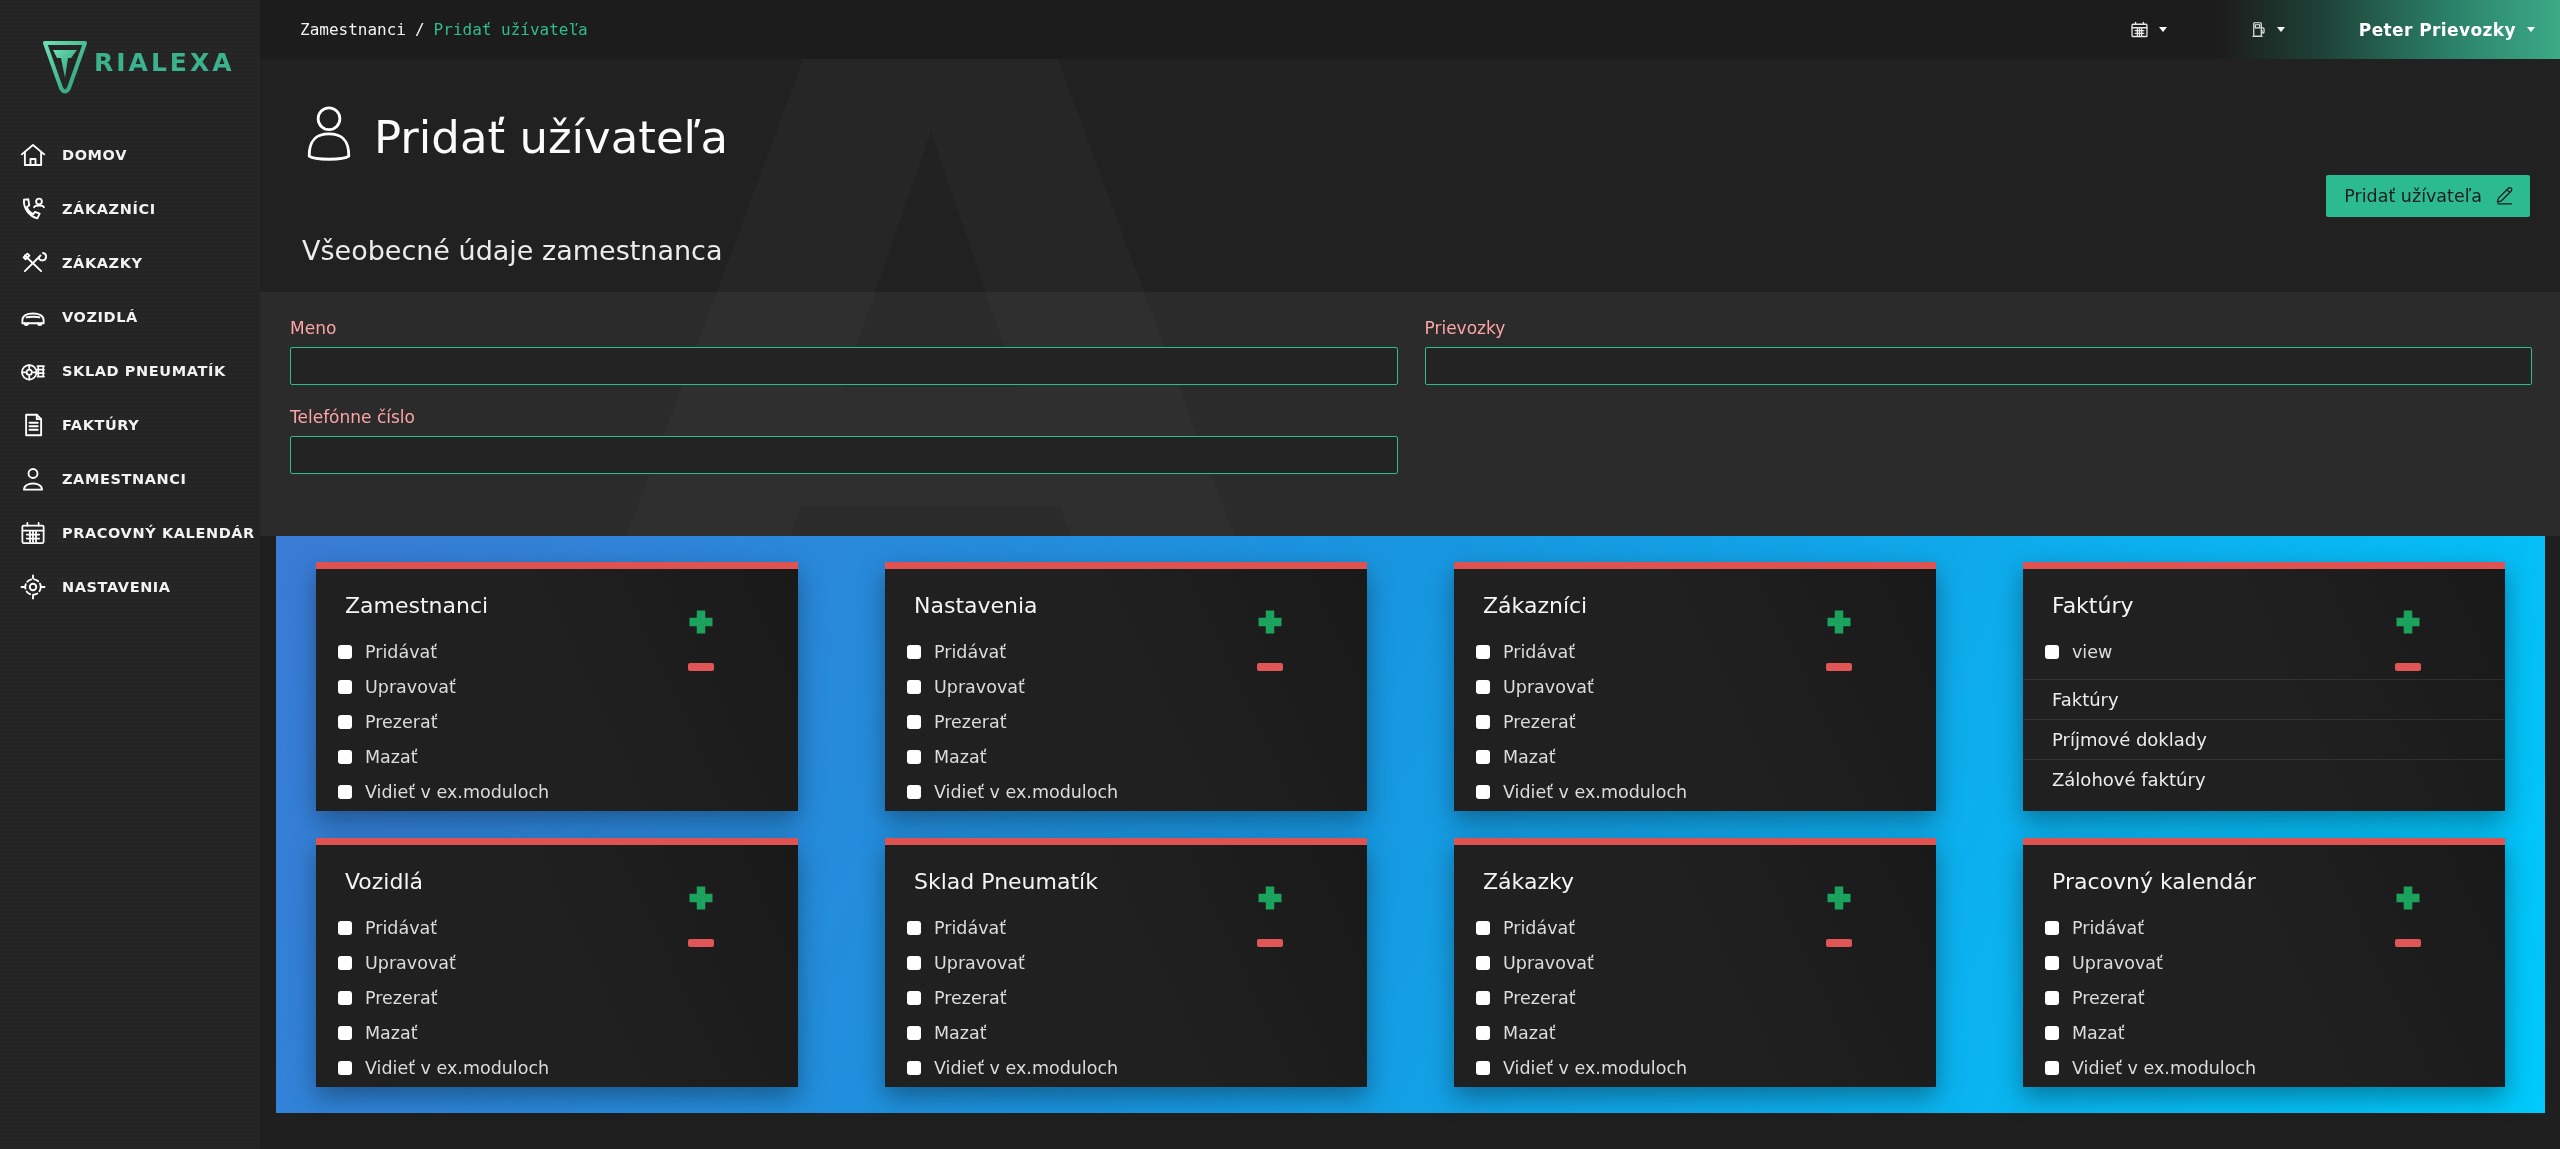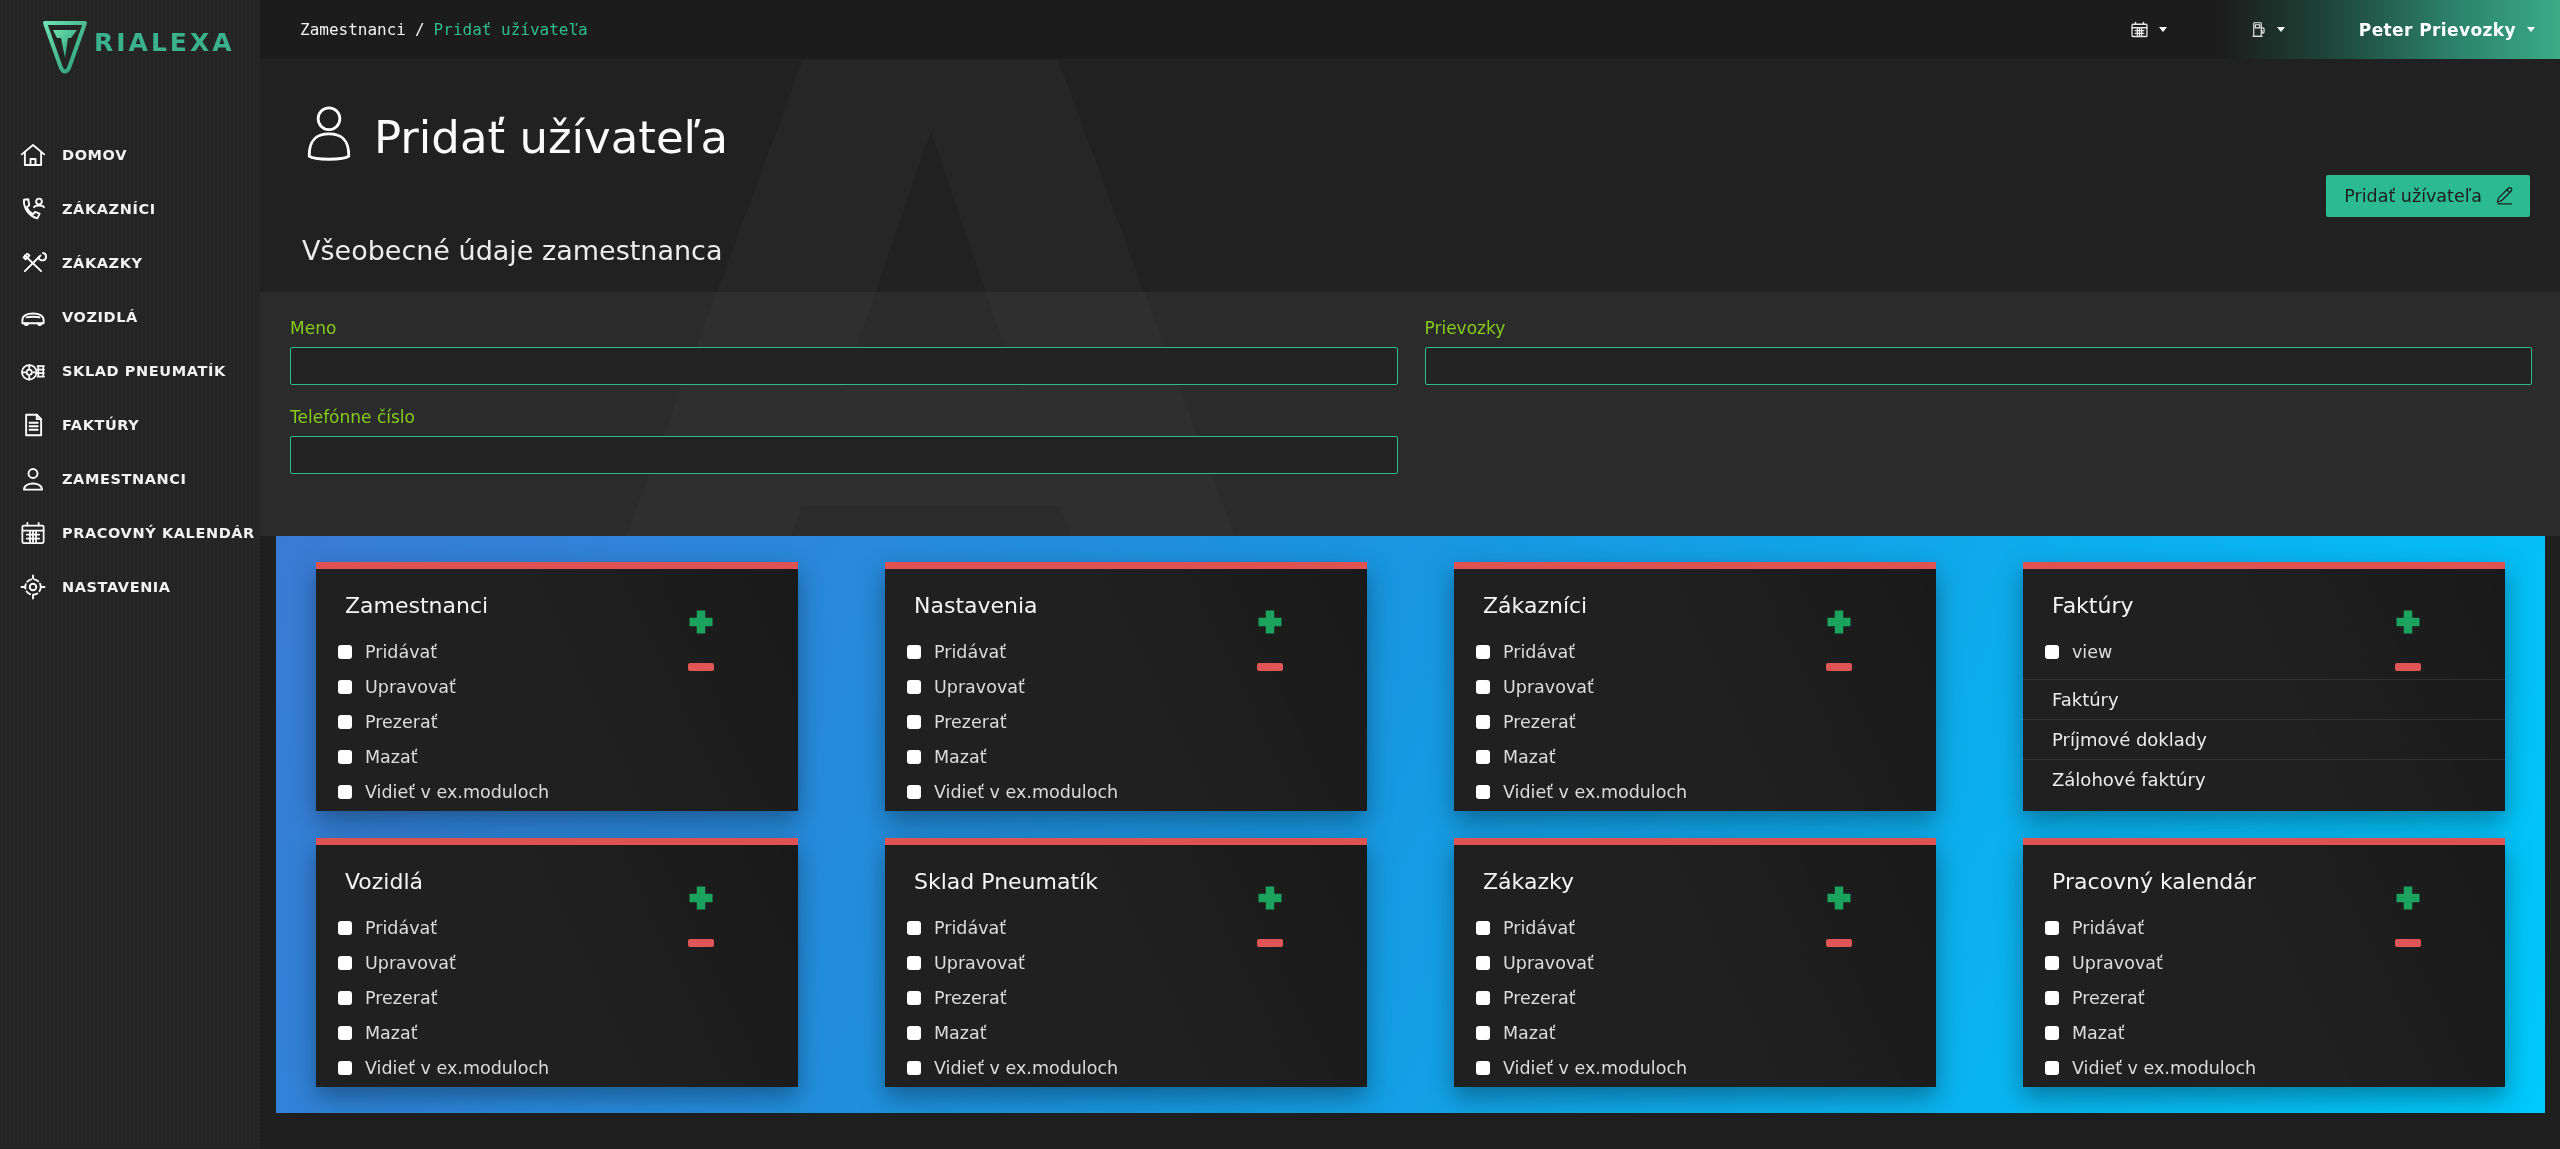--- a/index.html
+++ b/index.html
@@ -4,21 +4,21 @@
 <style>
   * { margin:0; padding:0; box-sizing:border-box; }
   html,body { width:2560px; height:1149px; overflow:hidden; background:#1f1f1f;
     font-family:"DejaVu Sans", sans-serif; }
   .app { position:relative; width:2560px; height:1149px; }
 
   
   .sidebar { position:absolute; left:0; top:0; width:260px; height:1149px; background:#242424;
     background-image:radial-gradient(rgba(255,255,255,0.02) 1px, transparent 1px); background-size:4px 4px;
     z-index:10; }
-  .logo { position:absolute; left:38px; top:16px; display:flex; align-items:center; cursor:pointer; }
+  .logo { position:absolute; left:38px; top:36px; display:flex; align-items:center; cursor:pointer; }
   .logo-text { color:#3bb28b; font-size:25px; font-weight:bold; letter-spacing:3px; margin-left:2px; margin-top:-14px; }
   .nav { position:absolute; top:128px; left:0; width:100%; }
   .nav-item { display:flex; align-items:center; height:54px; padding-left:18px; cursor:pointer; }
   .nav-icon { width:30px; height:30px; flex:0 0 30px; }
   .nav-icon svg { width:30px; height:30px; }
   .nav-label { margin-left:14px; color:#f2f2f2; font-size:14.5px; font-weight:bold; letter-spacing:0.6px; }
 
   
   .topbar { position:absolute; left:260px; top:0; right:0; height:59px; background:#1c1c1c; z-index:9; }
   .topbar::after { content:""; position:absolute; right:0; top:0; bottom:0; width:340px; pointer-events:none;
@@ -50,21 +50,21 @@
   .page-title { position:absolute; left:114px; top:52px; color:#fbfbfb; font-size:45px; font-weight:normal; }
   .section-title { position:absolute; left:42px; top:176px; color:#ececec; font-size:27px; font-weight:normal; }
   .action-btn { position:absolute; right:30px; top:116px; height:42px; background:#2cba90; border:none;
     border-radius:2px; display:flex; align-items:center; padding:0 14px 0 18px; cursor:pointer;
     color:#1d1d1d; font-size:17.5px; font-family:"DejaVu Sans", sans-serif; }
   .action-btn svg { margin-left:10px; }
 
   .form-content { position:absolute; left:0; top:233px; right:0; height:244px; z-index:3;
     display:grid; grid-template-columns:1fr 1fr; column-gap:27px; padding:26px 28px 0 30px; align-content:start; }
   .field { margin-bottom:22px; }
-  .field label { display:block; color:#84cc16; font-size:17px; margin-bottom:9px; }
+  .field label { display:block; color:#fca5a5; font-size:17px; margin-bottom:9px; }
   .field input { width:100%; height:38px; background:#222322; border:1px solid #2ebc8e; border-radius:2px;
     color:#eee; font-size:17px; padding:0 12px; outline:none; }
 
   
   .perm-panel { position:absolute; left:16px; top:477px; width:2269px; height:577px; z-index:4;
     background:linear-gradient(118deg, #3a7bd5 0%, #1896e0 45%, #00c9fb 100%); }
   .perm-grid { display:grid; grid-template-columns:repeat(4, 1fr); column-gap:87px; row-gap:27px;
     padding:26px 40px; height:100%; }
   .perm-card { position:relative; background:#202020; border-top:7px solid #df5252;
     background-image:linear-gradient(245deg, rgba(0,0,0,0.22) 0%, rgba(0,0,0,0) 48%);

